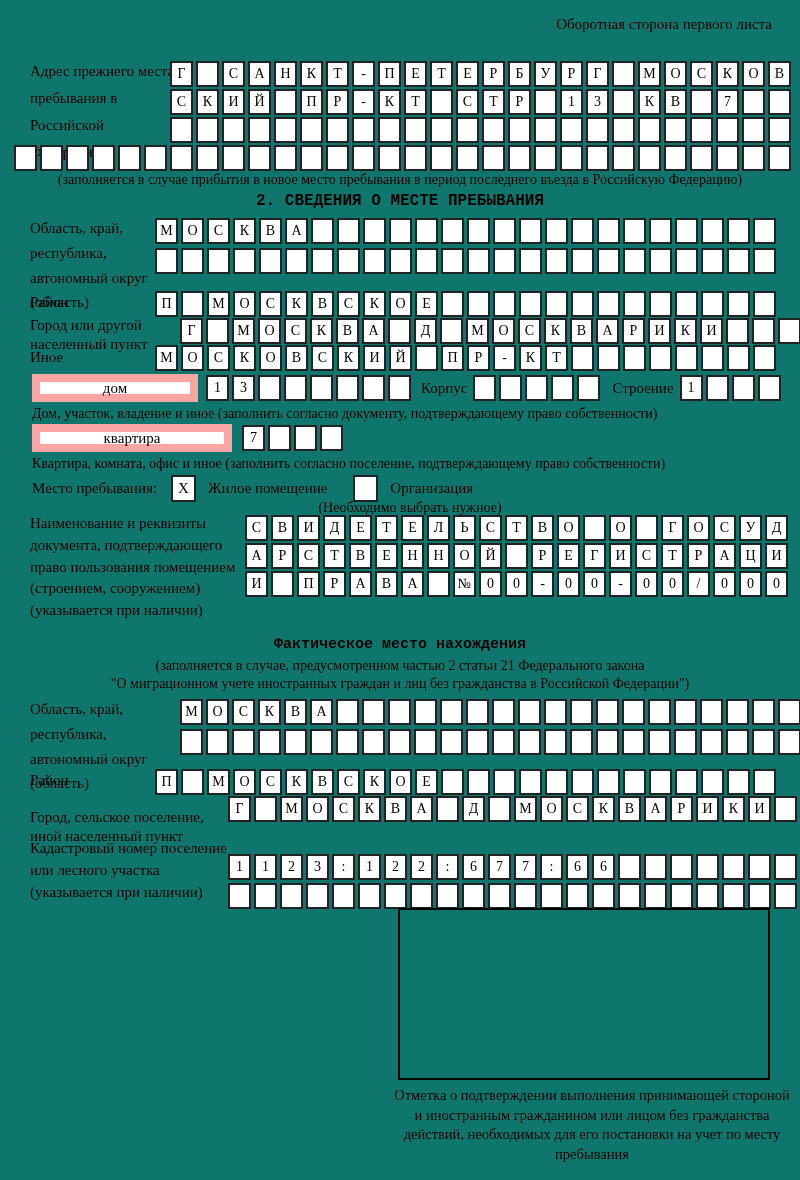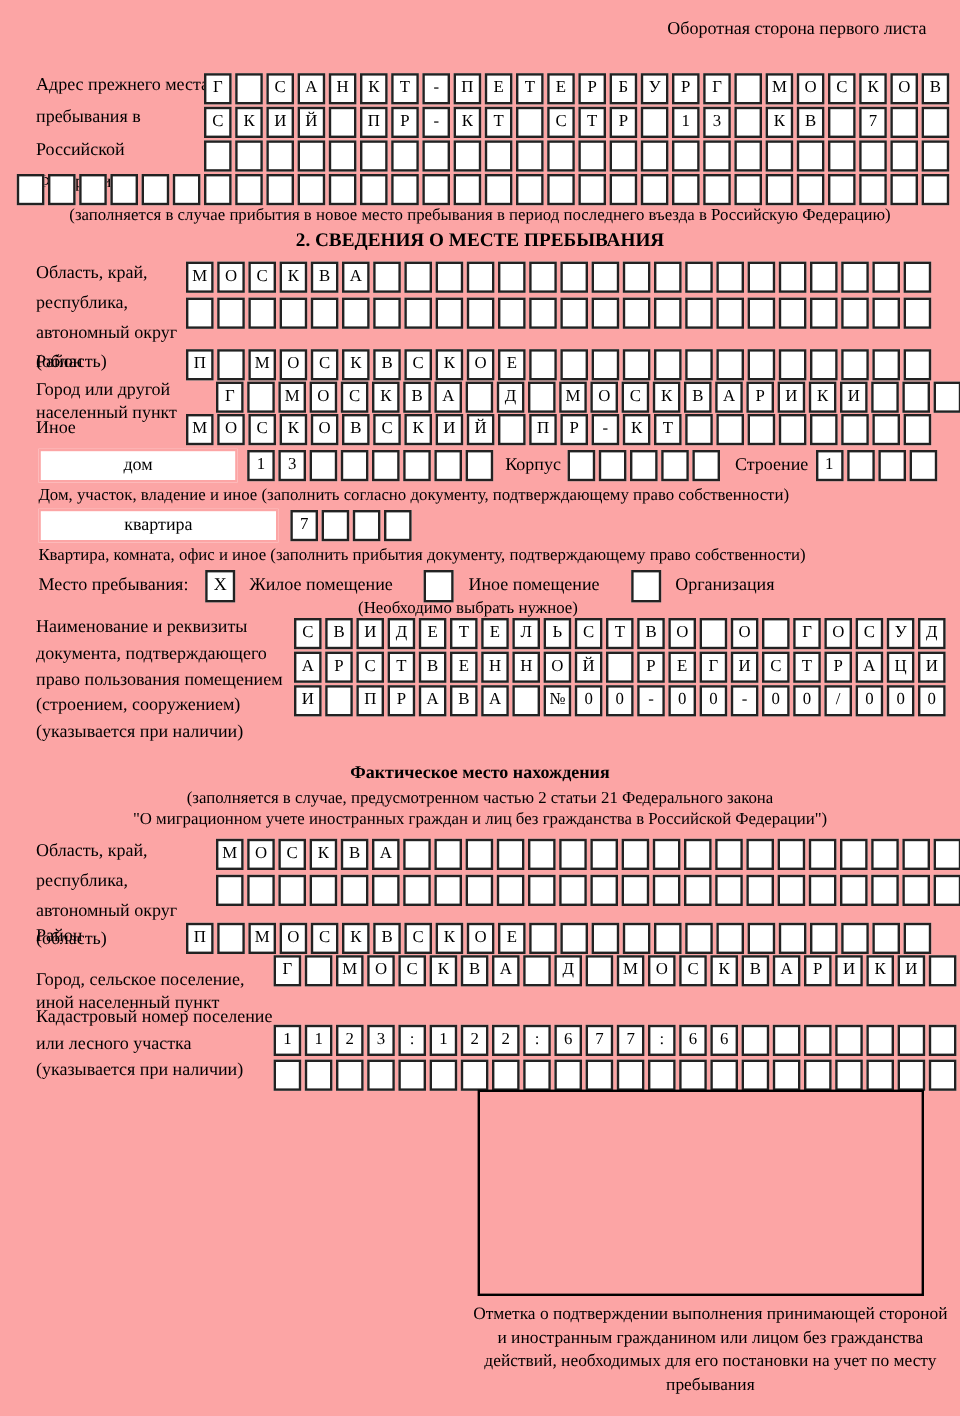--- a/index.html
+++ b/index.html
@@ -1,30 +1,30 @@
 <!DOCTYPE html>
 <html><head>
 <meta charset="utf-8">
 <style>
   html,body{margin:0;padding:0;background:#fff;}
   body{font-family:"Liberation Serif","DejaVu Serif",serif;color:#000;}
-  .page{position:relative;width:800px;height:1180px;background:#fca5a5;overflow:hidden;font-size:15px;}
+  .page{position:relative;width:800px;height:1180px;background:#0f766e;overflow:hidden;font-size:15px;}
   .pos{position:absolute;}
   .label{font-size:15px;line-height:1.45;}
   .lh-tall{line-height:1.8;}
   .lh-mid{line-height:1.65;}
   .lh-tight{line-height:1.27;}
   .note{font-size:14px;}
   .center{text-align:center;width:800px;left:0;}
-  .bold{font-weight:bold;}
+  .bold{font-weight:bold;font-family:Liberation Mono, monospace;}
   .boxes{display:flex;gap:3px;}
   .boxes-stack .boxes{margin-bottom:2px;}
   .cell{box-sizing:border-box;flex:none;width:23px;height:26px;border:2px solid #222;background:#fff;
         display:inline-flex;align-items:center;justify-content:center;font-size:14px;line-height:1;}
-  .widebox{box-sizing:border-box;border:2px solid #fca5a5;height:28px;display:flex;align-items:center;
+  .widebox{box-sizing:border-box;border:8px solid #fca5a5;height:28px;display:flex;align-items:center;
            justify-content:center;flex:none;background:#fff;}
   .flexrow{display:flex;align-items:center;}
   .checkbox{box-sizing:border-box;width:25px;height:27px;border:2px solid #222;display:inline-flex;
             align-items:center;justify-content:center;font-size:15px;flex:none;background:#fff;}
   .stay-item{display:flex;align-items:center;gap:12px;}
   
   .p-header{top:16px;right:28px;text-align:right;font-size:15px;}
   .p-addr-label{left:30px;top:58px;width:148px;}
   .p-addr-boxes{left:170px;top:61px;}
   .p-row4{left:14px;top:145px;}
@@ -40,21 +40,21 @@
   .p-street-label{left:30px;top:347px;}
   .p-street-boxes{left:155px;top:345px;}
   .p-house-row{left:32px;top:374px;}
   .wb-dom{width:166px;}
   .wb-kvartira{width:200px;}
   .g8{margin-left:8px;} .g10{margin-left:10px;} .g6{margin-left:6px;} .g12{margin-left:12px;}
   .p-house-note{left:32px;top:406px;}
   .p-apt-row{left:32px;top:424px;}
   .p-apt-note{left:32px;top:456px;}
   .p-stay-row{left:32px;top:475px;gap:14px;}
-  .p-stay-note{top:500px;width:780px;left:0;text-align:center;}
+  .p-stay-note{top:500px;width:780px;left:0;text-align:center;padding-left:20px;}
   .p-doc-label{left:30px;top:513px;width:214px;}
   .p-doc-boxes{left:245px;top:515px;}
   .p-fact-title{top:636px;}
   .p-fact-note1{top:658px;}
   .p-fact-note2{top:676px;}
   .p-fact-reg-label{left:30px;top:697px;width:152px;}
   .p-fact-reg-boxes{left:180px;top:699px;}
   .p-fact-reg-boxes .boxes{margin-bottom:4px;}
   .p-fact-raion-label{left:30px;top:770px;}
   .p-fact-raion-boxes{left:155px;top:769px;}
@@ -362,31 +362,27 @@
 
   <div class="pos p-apt-row flexrow">
     <div class="widebox wb-kvartira">квартира</div>
     <div class="boxes g10">
         <span class="cell">7</span>
         <span class="cell"></span>
         <span class="cell"></span>
         <span class="cell"></span>
       </div>
   </div>
-  <div class="pos p-apt-note note">Квартира, комната, офис и иное (заполнить прибытия документу, подтверждающему право собственности)</div>
+  <div class="pos p-apt-note note">Квартира, комната, офис и иное (заполнить согласно поселение, подтверждающему право собственности)</div>
 
   <div class="pos p-stay-row flexrow">
     <span>Место пребывания:</span>
     <span class="stay-item">
       <span class="checkbox">X</span>
       <span>Жилое помещение</span>
-    </span>
-    <span class="stay-item g12">
-      <span class="checkbox"></span>
-      <span>Иное помещение</span>
     </span>
     <span class="stay-item g12">
       <span class="checkbox"></span>
       <span>Организация</span>
     </span>
   </div>
   <div class="pos p-stay-note note">(Необходимо выбрать нужное)</div>
 
   <div class="pos p-doc-label label">Наименование и реквизиты документа, подтверждающего право пользования помещением (строением, сооружением) (указывается при наличии)</div>
   <div class="pos p-doc-boxes boxes-stack">

